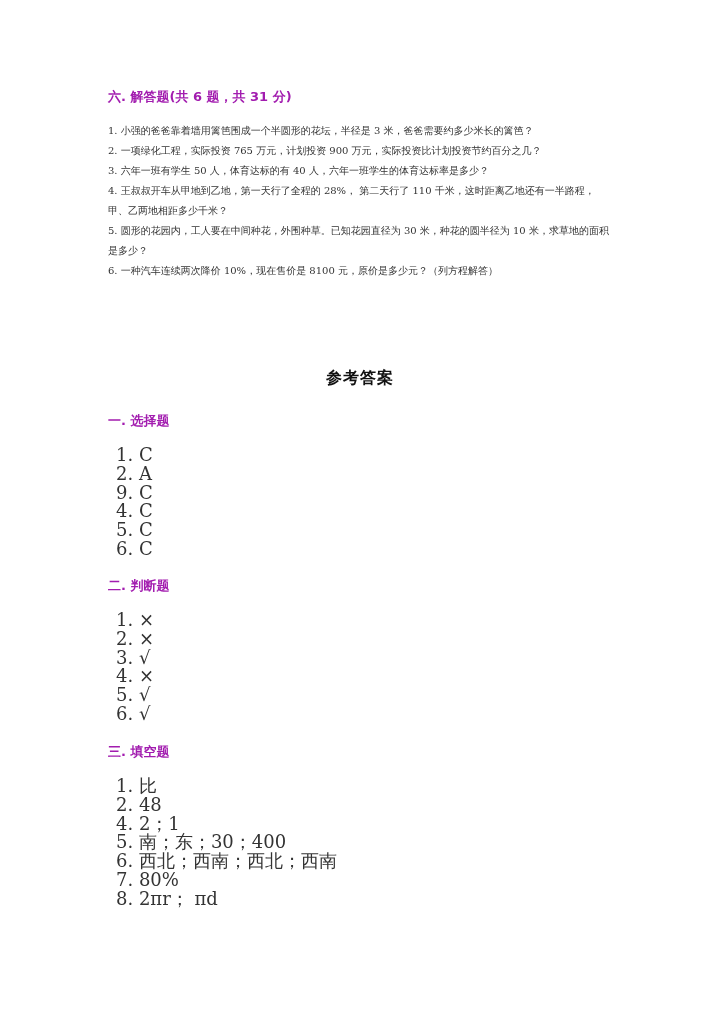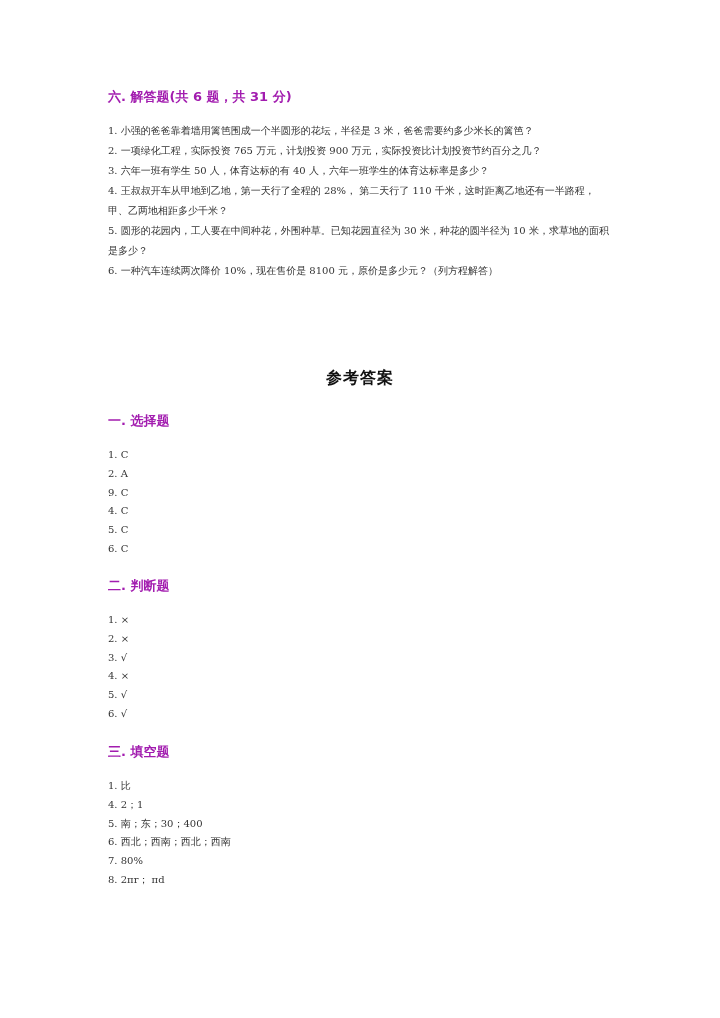--- a/index.html
+++ b/index.html
@@ -6,21 +6,21 @@
     body { width: 720px; height: 1018px; position: relative; overflow: hidden;
            font-family: "DejaVu Serif", "Liberation Serif", serif; color: #222; }
     .page { position: absolute; left: 108px; top: 0; width: 504px; }
     .h-sec { position: absolute; left: 0; font-family: "DejaVu Sans", "Liberation Sans", sans-serif;
              font-weight: bold; font-size: 13px; color: #a21caf; white-space: nowrap; }
     .para { position: absolute; left: 0; width: 504px; font-size: 10px; line-height: 20px; color: #333; }
     .para p { margin: 0; }
     .title { position: absolute; left: 0; width: 504px; text-align: center;
              font-family: "DejaVu Sans", "Liberation Sans", sans-serif; font-weight: bold;
              font-size: 16px; color: #111; letter-spacing: 1px; }
-    .list { position: absolute; left: 0; font-size: 10px; line-height: 18.8px; color: #333; }
+    .list { position: absolute; left: 8px; font-size: 18px; line-height: 18.8px; color: #333; }
     .list div { white-space: nowrap; }
   </style>
 </head>
 <body>
 
 <div class="page">
 
   <div class="h-sec" style="top:88px;">六. 解答题(共 6 题，共 31 分)</div>
 
   <div class="para" style="top:121px;">
@@ -50,20 +50,21 @@
     <div>2. ×</div>
     <div>3. √</div>
     <div>4. ×</div>
     <div>5. √</div>
     <div>6. √</div>
   </div>
 
   <div class="h-sec" style="top:743px;">三. 填空题</div>
   <div class="list" style="top:777px;">
     <div>1. 比</div>
+    <div>2. 48</div>
     <div>4. 2；1</div>
     <div>5. 南；东；30；400</div>
     <div>6. 西北；西南；西北；西南</div>
     <div>7. 80%</div>
     <div>8. 2πr； πd</div>
   </div>
 
 </div>
 
 </body></html>

